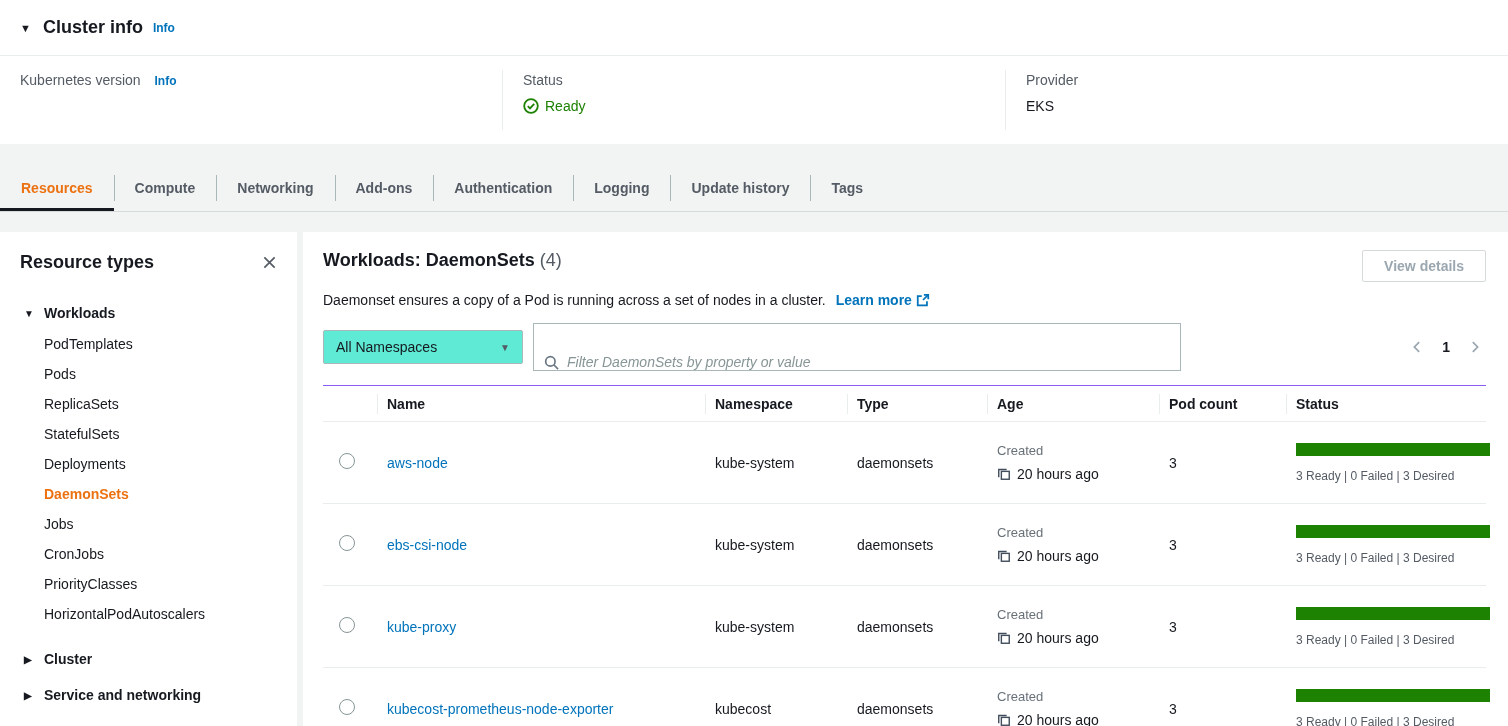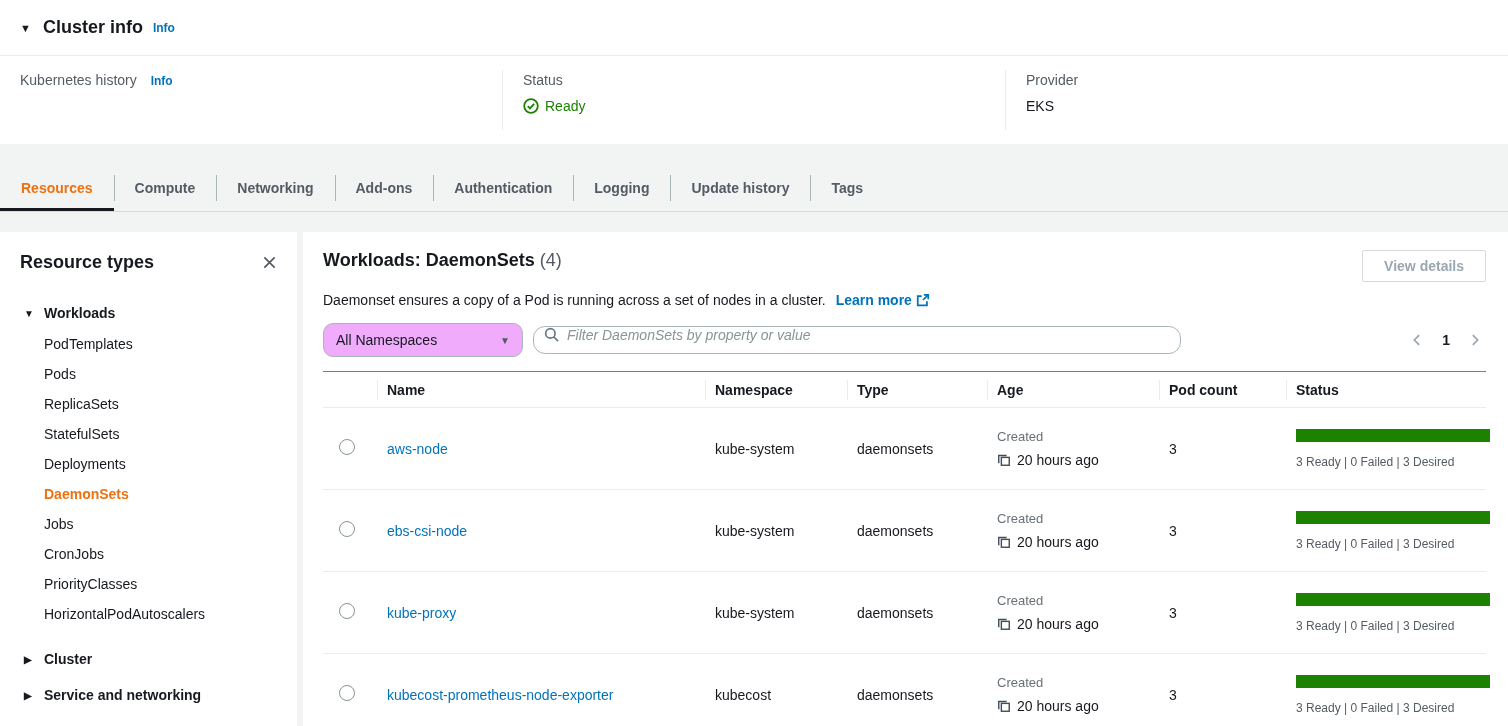--- a/index.html
+++ b/index.html
@@ -135,34 +135,34 @@
     font-family: "Liberation Sans", sans-serif;
   }
   .main-desc { margin-top: 10px; color: #16191f; }
   .learn-more { margin-left: 6px; font-weight: bold; display: inline-flex; align-items: center; gap: 4px; }
 
   
   .controls { display: flex; align-items: center; margin-top: 15px; }
   .ns-select {
     width: 200px; height: 34px;
     border: 1px solid #aab7b8;
-    border-radius: 10px;
-    background: #f0abfc;
+    border-radius: 2px;
+    background: #5eead4;
     display: flex; align-items: center;
     padding: 0 12px;
     cursor: pointer;
   }
   .ns-select .select-caret { margin-left: auto; font-size: 10px; color: #545b64; }
   .filter-box {
     flex: 0 0 648px;
-    height: 28px;
+    height: 48px;
     border: 1px solid #aab7b8;
-    border-radius: 12px;
-    background: #fff;
-    display: flex; align-items: flex-start;
+    border-radius: 0;
+    background: #fff;
+    display: flex; align-items: flex-end;
     margin-left: 10px;
     padding: 0 10px;
   }
   .filter-box input {
     border: none; outline: none;
     flex: 1;
     font-family: "Liberation Sans", sans-serif;
     font-size: 14px;
     font-style: italic;
     color: #16191f;
@@ -232,21 +232,21 @@
 
 <div class="cluster-band">
   <span class="caret-down">▼</span>
   <span class="cluster-title">Cluster info</span>
   <span class="info-link">Info</span>
 </div>
 
 <div class="cluster-card">
   <div class="cluster-col">
     <div class="field-label">
-      <span>Kubernetes history</span>
+      <span>Kubernetes version</span>
       <span class="info-link">Info</span>
     </div>
   </div>
   <div class="cluster-col">
     <div class="field-label">Status</div>
     <div class="status-value">
       <span>
         <svg viewBox="0 0 16 16" width="16" height="16">
             <circle cx="8" cy="8" r="6.8" fill="none" stroke="#1d8102" stroke-width="1.8"></circle>
             <path d="M4.8 8.2l2.2 2.2 4.2-4.6" fill="none" stroke="#1d8102" stroke-width="1.8"></path>

